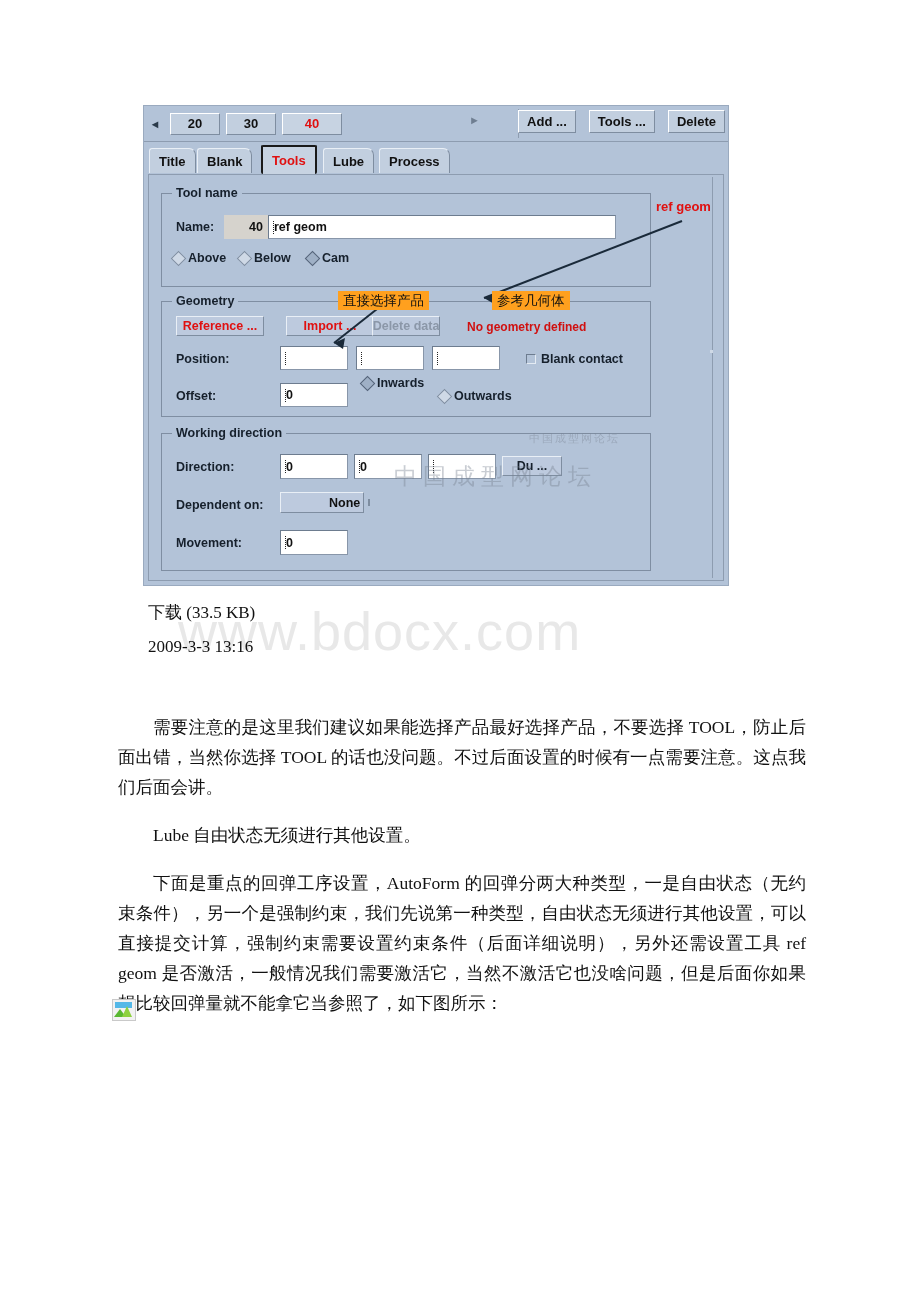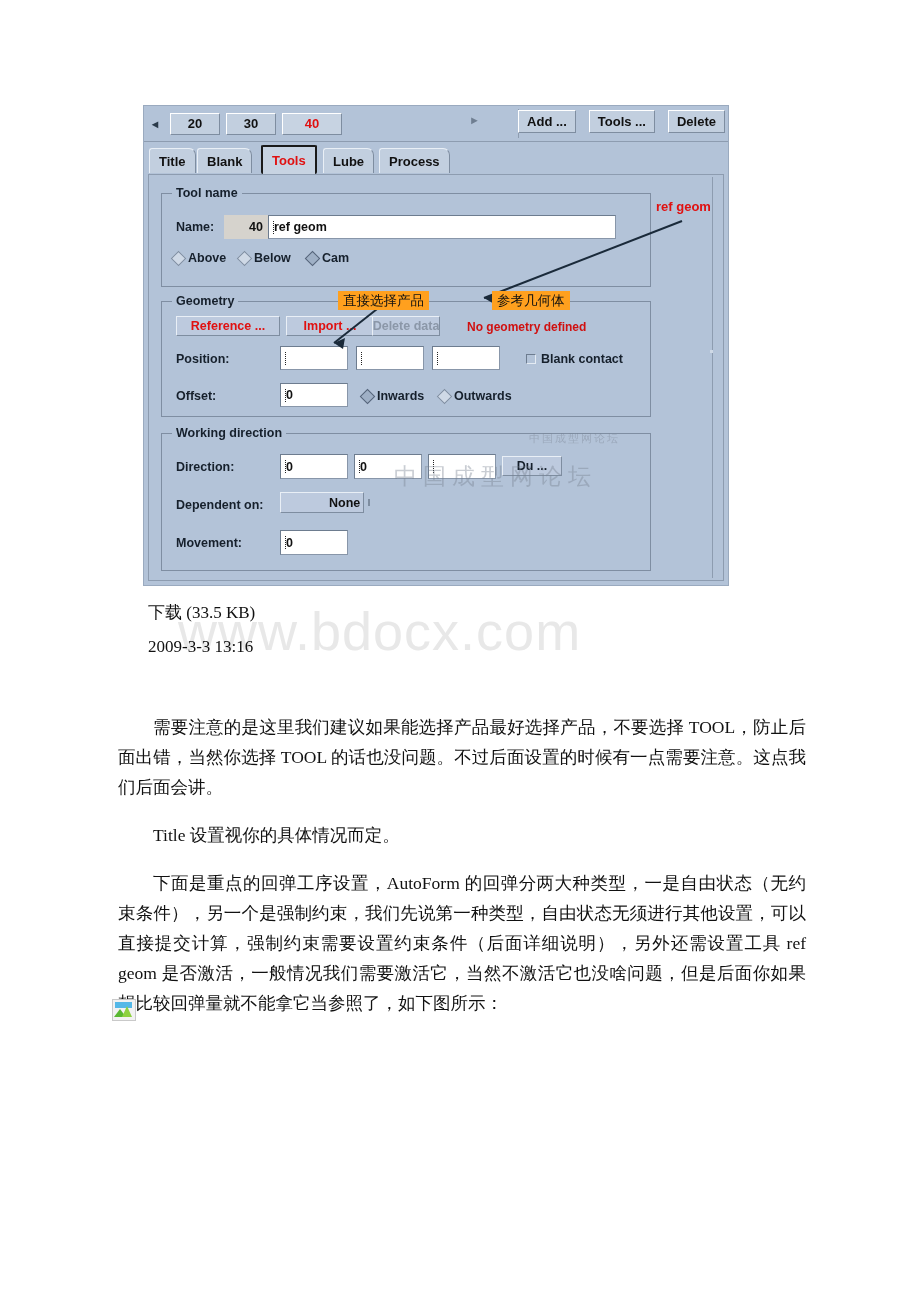--- a/index.html
+++ b/index.html
@@ -393,21 +393,21 @@
         </div>
         <div class="radio" style="left:145px; top:57px;">
           <span class="dia on"></span>
           <span>Cam</span>
         </div>
       </div>
 
       <div class="group" style="left:10px; top:124px; width:490px; height:116px;">
         <div class="legend">Geometry</div>
 
-        <div class="pbtn" style="left:14px; top:14px; width:104px;">Reference ...</div>
+        <div class="pbtn" style="left:14px; top:14px; width:88px;">Reference ...</div>
         <div class="pbtn" style="left:124px; top:14px; width:88px;">Import ...</div>
         <div class="pbtn disabled" style="left:210px; top:14px; width:68px;">Delete data</div>
         <div class="redtext" style="left:298px; top:18px;padding-left:7px;">No geometry defined</div>
 
         <div class="lbl" style="left:14px; top:50px;">Position:</div>
         <div class="tfield" style="left:118px; top:44px; width:68px; height:24px;">
           <span class="caret"></span>
           <span></span>
         </div>
         <div class="tfield" style="left:194px; top:44px; width:68px; height:24px;">
@@ -421,21 +421,21 @@
         <div class="chk" style="left:352px; top:50px;">
           <span class="box"></span>
           <span>Blank contact</span>
         </div>
 
         <div class="lbl" style="left:14px; top:87px;">Offset:</div>
         <div class="tfield" style="left:118px; top:81px; width:68px; height:24px;">
           <span class="caret"></span>
           <span>0</span>
         </div>
-        <div class="radio" style="left:200px; top:87px;">
+        <div class="radio" style="left:200px; top:74px;">
           <span class="dia on"></span>
           <span>Inwards</span>
         </div>
         <div class="radio" style="left:277px; top:87px;">
           <span class="dia"></span>
           <span>Outwards</span>
         </div>
       </div>
 
       <div class="group" style="left:10px; top:256px; width:490px; height:138px;">
@@ -487,21 +487,21 @@
   <div class="callout" style="left:194px; top:185px;">直接选择产品</div>
   <div class="callout" style="left:348px; top:185px;">参考几何体</div>
   <div class="anno-red" style="left:512px; top:93px;">ref geom</div>
 </div>
 
 <div class="caption" style="left:148px; top:601px;">下载 (33.5 KB)</div>
 <div class="caption" style="left:148px; top:637px;">2009-3-3 13:16</div>
 
 <div id="body-text">
   <p>需要注意的是这里我们建议如果能选择产品最好选择产品，不要选择 TOOL，防止后面出错，当然你选择 TOOL 的话也没问题。不过后面设置的时候有一点需要注意。这点我们后面会讲。</p>
-  <p>Title 设置视你的具体情况而定。</p>
+  <p>Lube 自由状态无须进行其他设置。</p>
   <p>下面是重点的回弹工序设置，AutoForm 的回弹分两大种类型，一是自由状态（无约束条件），另一个是强制约束，我们先说第一种类型，自由状态无须进行其他设置，可以直接提交计算，强制约束需要设置约束条件（后面详细说明），另外还需设置工具 ref geom 是否激活，一般情况我们需要激活它，当然不激活它也没啥问题，但是后面你如果想比较回弹量就不能拿它当参照了，如下图所示：</p>
 </div>
 
 <div id="broken-img">
   <div class="sky"></div>
   <div class="hill1"></div>
   <div class="hill2"></div>
 </div>
 
 </body></html>

